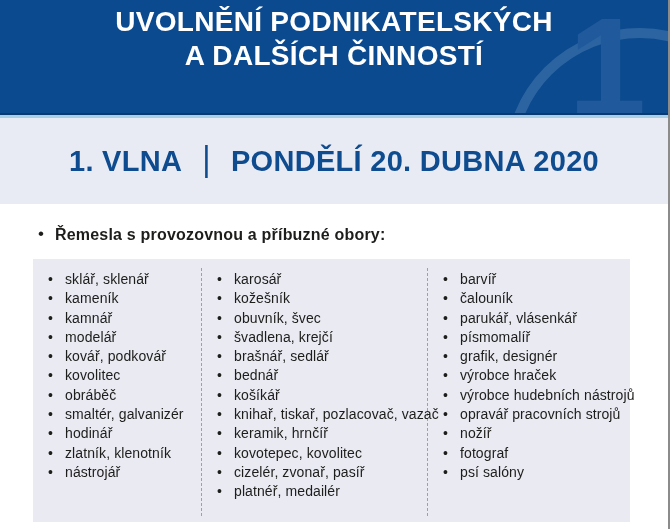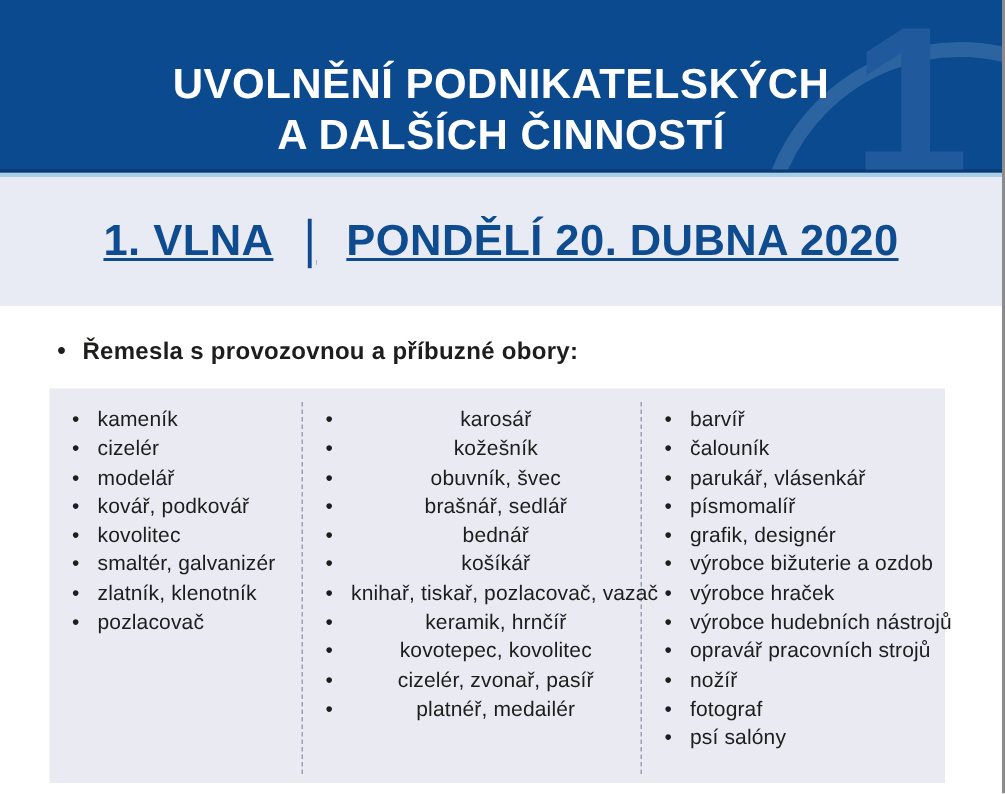--- a/index.html
+++ b/index.html
@@ -47,21 +47,21 @@
     position:absolute;
     right:26px;top:14px;
     font-size:140px;
     line-height:0.75;
     font-weight:bold;
     color:var(--digit-blue);
     letter-spacing:-4px;
   }
   .hero h1{
     position:relative;
-    padding-top:39px;
+    padding-top:5px;
     text-align:center;
     color:var(--header-text);
     font-size:28px;
     line-height:34px;
     font-weight:bold;
     letter-spacing:0.3px;
   }
   
   .stripe{height:3px;background:var(--stripe-blue);}
   
@@ -69,21 +69,20 @@
     height:86px;
     background:var(--band-bg);
     display:flex;
     align-items:center;
     justify-content:center;
     gap:20px;
     color:var(--band-text);
     font-weight:bold;
     font-size:29px;
     letter-spacing:0.3px;
-    text-decoration:underline;
   }
   .band-sep{
     font-weight:400;
     font-size:32px;
     transform:scaleY(1.1);
     position:relative;top:-2px;
   }
   
   .section-head{
     margin:21px 0 0 38px;
@@ -106,21 +105,21 @@
     margin:14px 0 0 33px;
     width:597px;
     min-height:263px;
     background:var(--panel-bg);
     display:flex;
     padding:9px 0 6px;
   }
   .panel ul{list-style:none;}
   .col{padding-top:2px;}
   .col1{width:169px;border-right:1px dashed var(--divider);}
-  .col2{width:226px;border-right:1px dashed var(--divider);text-align:center;}
+  .col2{width:226px;border-right:1px dashed var(--divider);}
   .col3{width:201px;}
   .col li{
     position:relative;
     padding-left:32px;
     font-size:14px;
     line-height:19.3px;
     color:var(--list-text);
     letter-spacing:0.1px;
     white-space:nowrap;
   }
@@ -153,49 +152,52 @@
     <span class="band-date">PONDĚLÍ 20. DUBNA 2020</span>
   </section>
 
   <div class="section-head">
     <span class="bullet">•</span>
     <span class="section-title">Řemesla s provozovnou a příbuzné obory:</span>
   </div>
 
   <div class="panel">
     <ul class="col col1">
+        <li>sklář, sklenář</li>
         <li>kameník</li>
-        <li>cizelér</li>
+        <li>kamnář</li>
         <li>modelář</li>
         <li>kovář, podkovář</li>
         <li>kovolitec</li>
+        <li>obráběč</li>
         <li>smaltér, galvanizér</li>
+        <li>hodinář</li>
         <li>zlatník, klenotník</li>
-        <li>pozlacovač</li>
+        <li>nástrojář</li>
       </ul>
     <ul class="col col2">
         <li>karosář</li>
         <li>kožešník</li>
         <li>obuvník, švec</li>
+        <li>švadlena, krejčí</li>
         <li>brašnář, sedlář</li>
         <li>bednář</li>
         <li>košíkář</li>
         <li>knihař, tiskař, pozlacovač, vazač</li>
         <li>keramik, hrnčíř</li>
         <li>kovotepec, kovolitec</li>
         <li>cizelér, zvonař, pasíř</li>
         <li>platnéř, medailér</li>
       </ul>
     <ul class="col col3">
         <li>barvíř</li>
         <li>čalouník</li>
         <li>parukář, vlásenkář</li>
         <li>písmomalíř</li>
         <li>grafik, designér</li>
-        <li>výrobce bižuterie a ozdob</li>
         <li>výrobce hraček</li>
         <li>výrobce hudebních nástrojů</li>
         <li>opravář pracovních strojů</li>
         <li>nožíř</li>
         <li>fotograf</li>
         <li>psí salóny</li>
       </ul>
   </div>
 
 </div>

